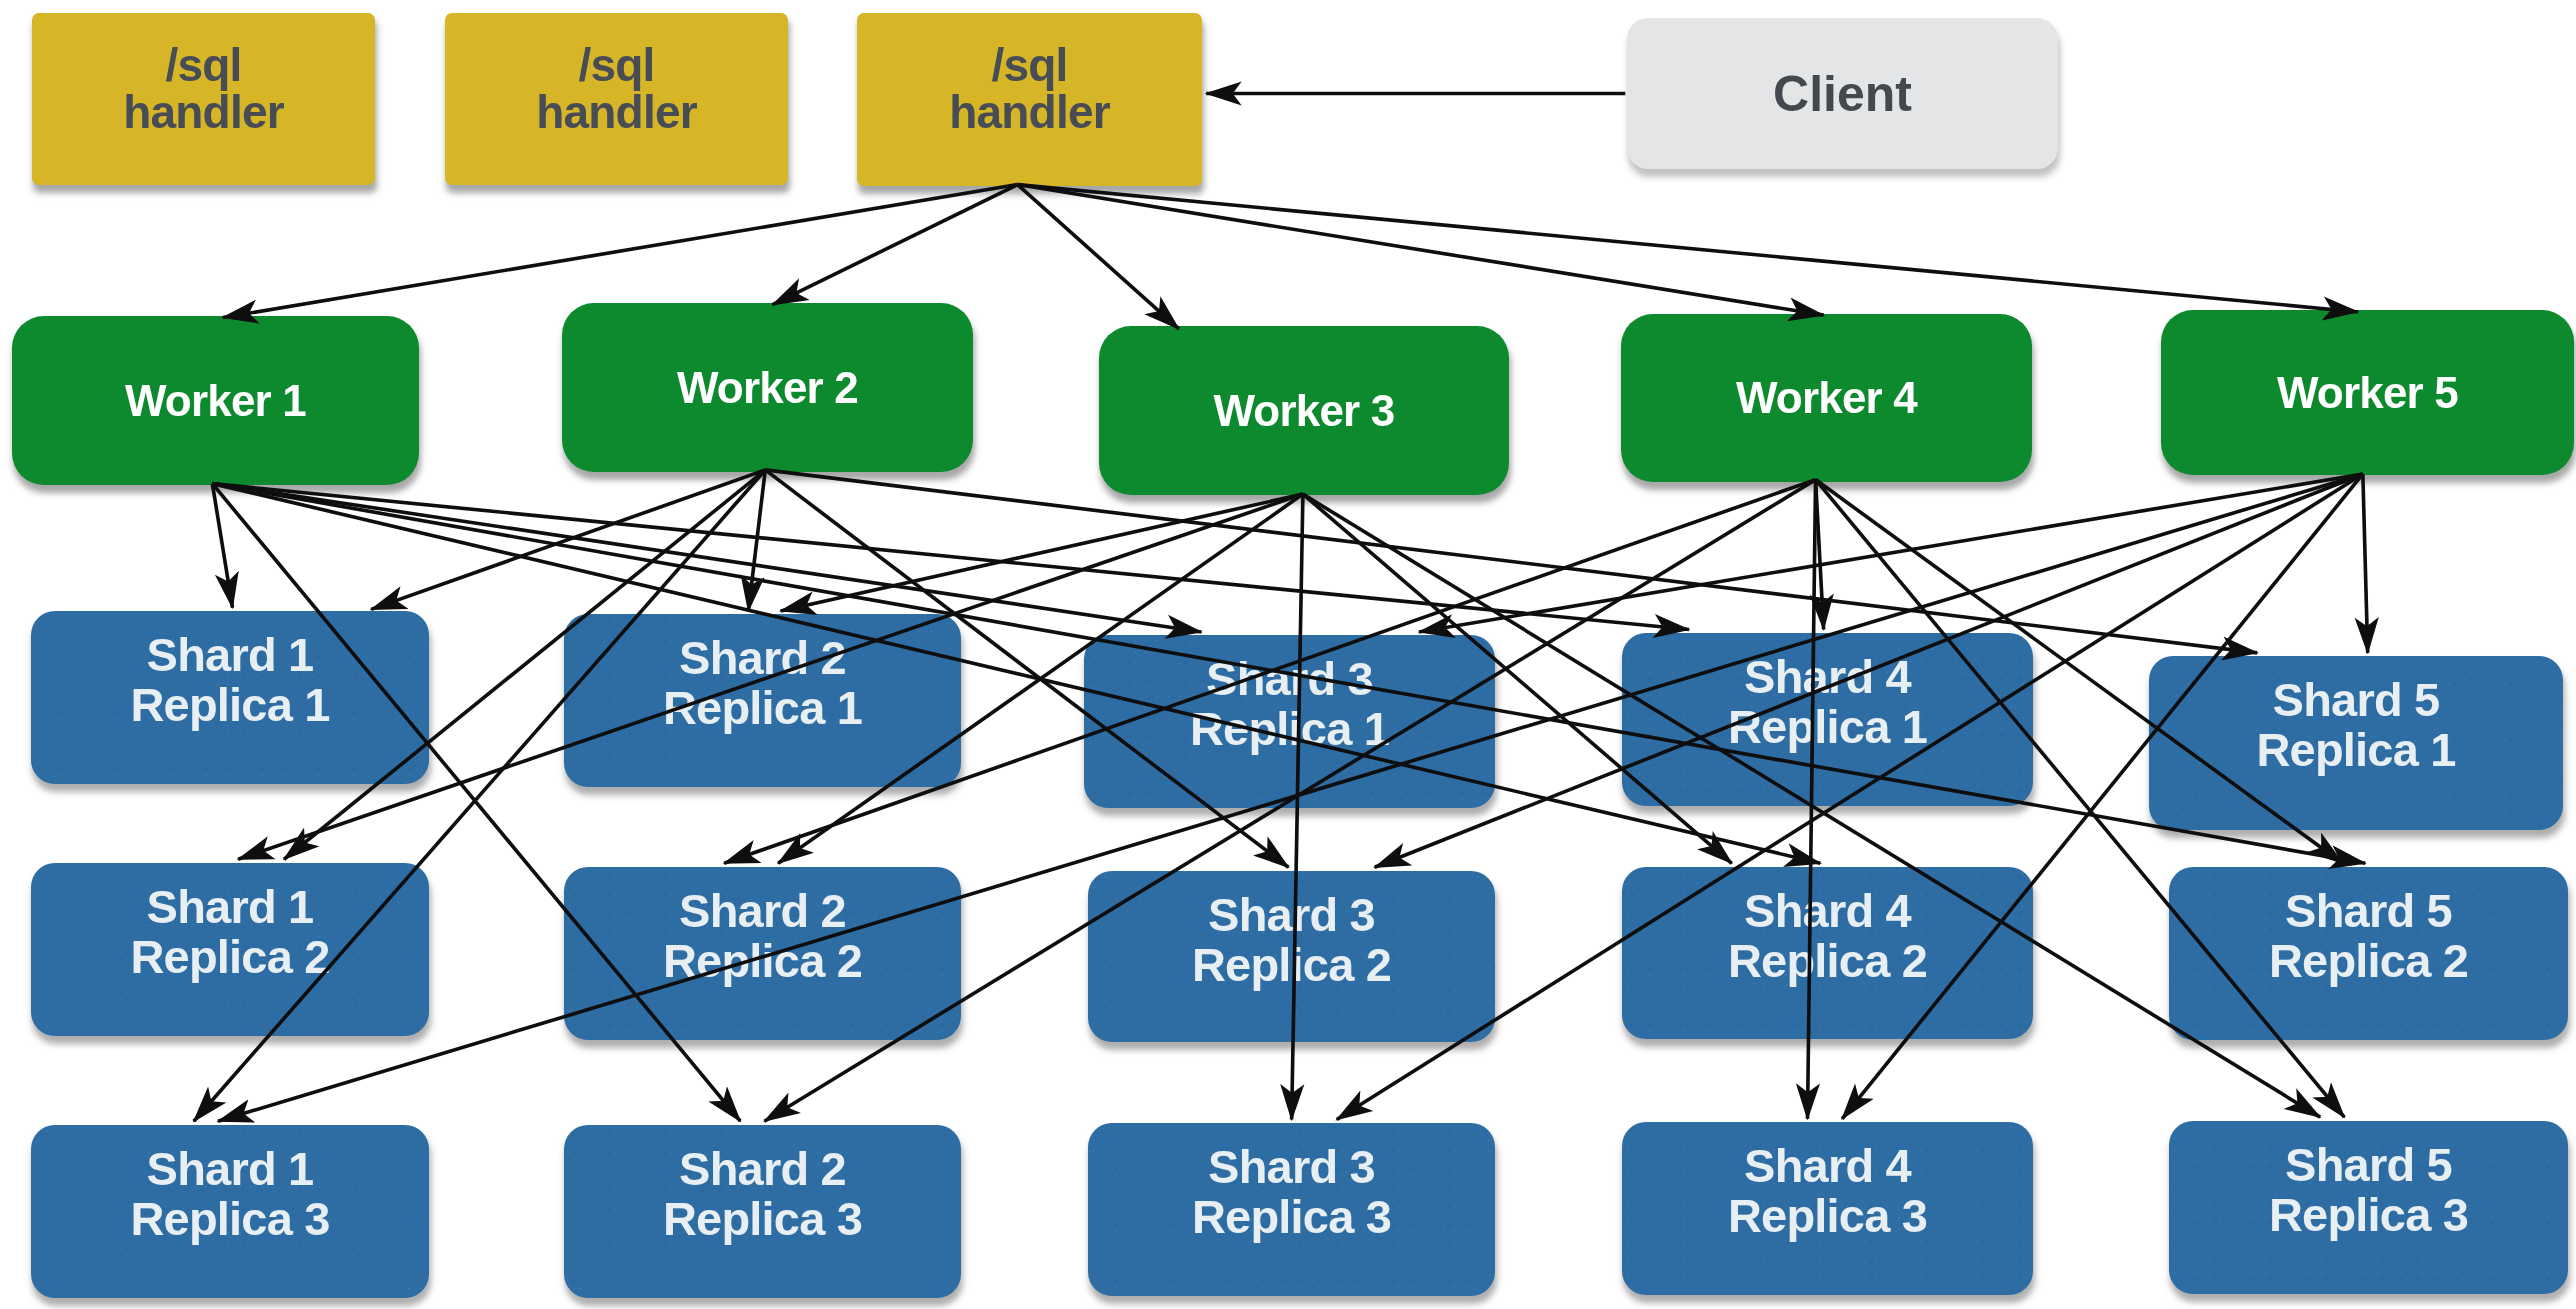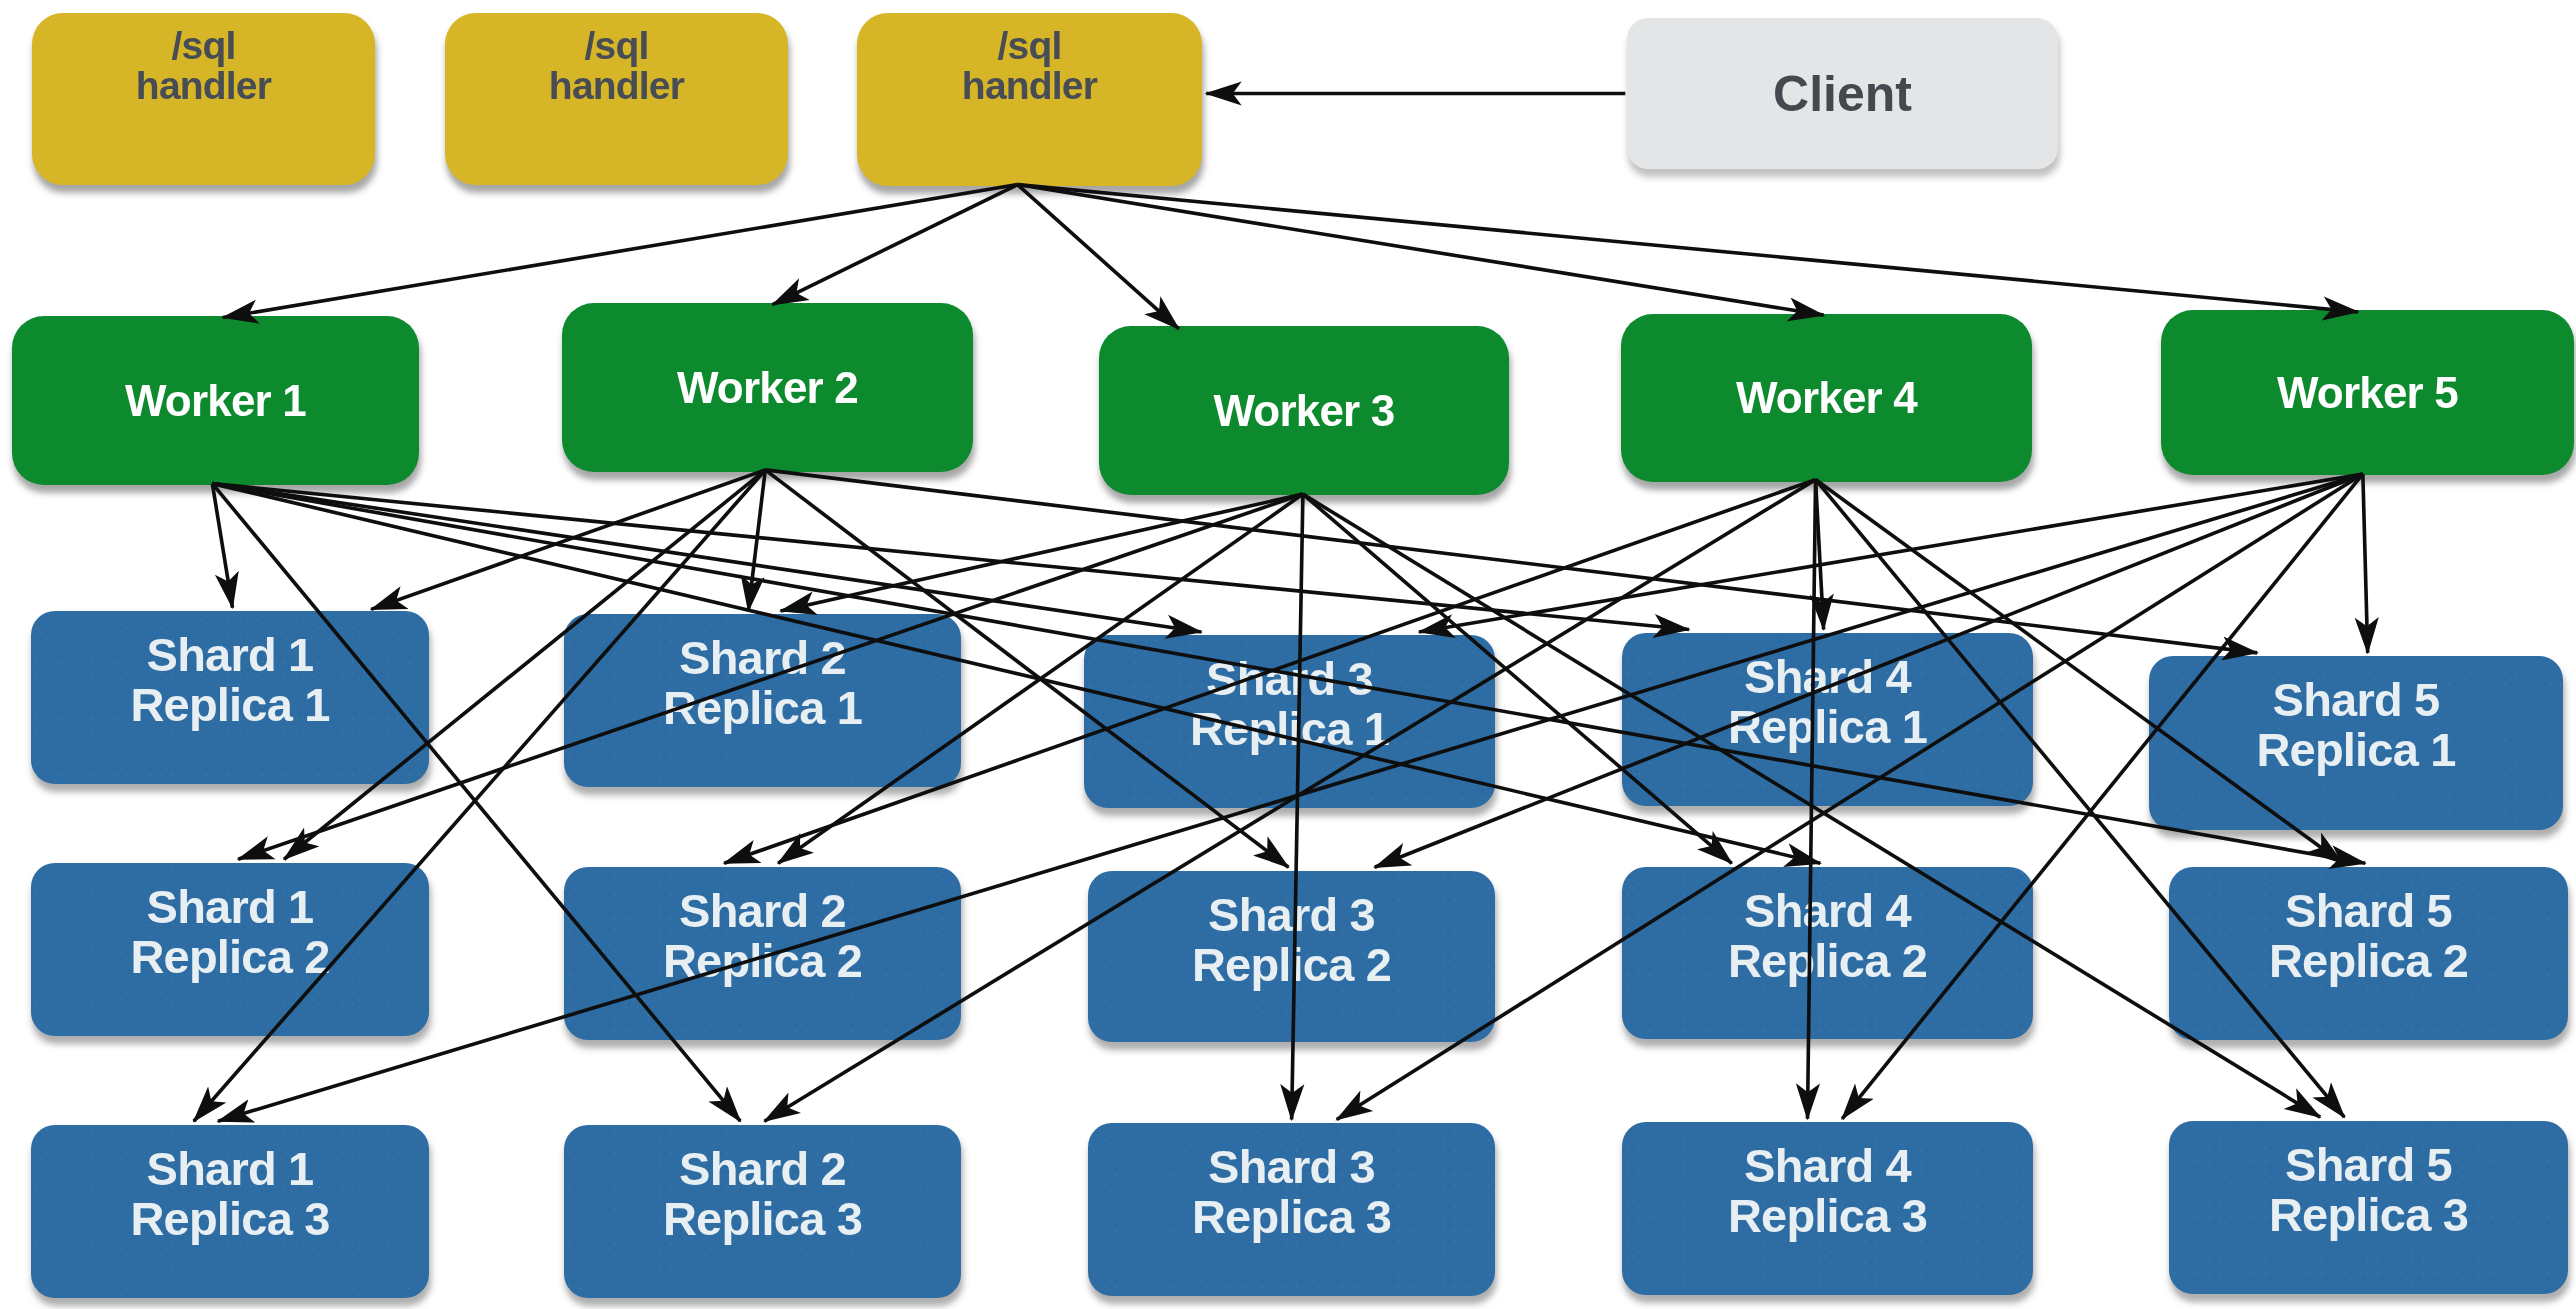--- a/index.html
+++ b/index.html
@@ -15,23 +15,23 @@
     box-sizing:border-box;
     display:flex;flex-direction:column;align-items:center;
     font-weight:bold;
     text-align:center;
     user-select:none;
   }
   .node .line{display:block;}
   .sql-handler{
     background:#d6b527;
     color:#474c55;
-    border-radius:31px;
-    padding-top:13px;
-    font-size:39px;line-height:1.02;
+    border-radius:7px;
+    padding-top:29px;
+    font-size:46px;line-height:1.02;
     letter-spacing:-0.8px;
     box-shadow:1.6px 7.3px 6.5px rgba(95,95,95,.55);
   }
   .client{
     background:#e4e5e7;
     color:#45494f;
     border-radius:21px;
     justify-content:center;
     font-size:50px;
     box-shadow:1.6px 7.3px 6.5px rgba(120,120,120,.45);

